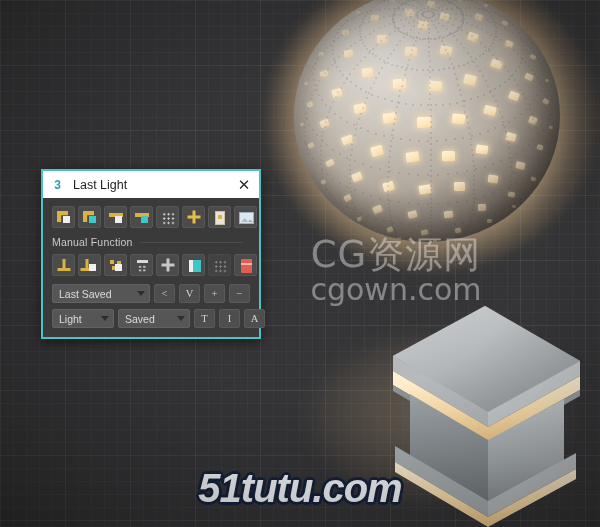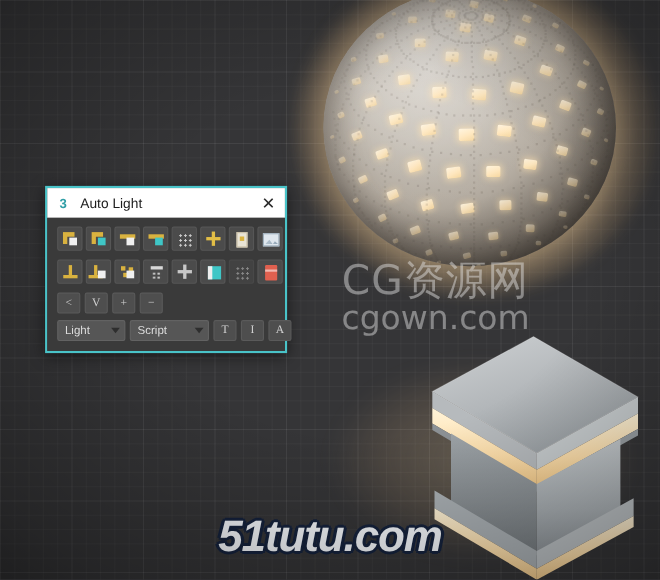--- a/index.html
+++ b/index.html
@@ -1496,21 +1496,21 @@
   </div>
 
   <div class="wm-51">51tutu.com</div>
 
   <div class="vignette"></div>
 
   <div class="dialog">
 
     <div class="titlebar">
       <div class="tb-icon">3</div>
-      <div class="tb-title">Auto Light</div>
+      <div class="tb-title">Last Light</div>
       <div class="tb-close">✕</div>
     </div>
 
     <div class="body">
 
 
       <div class="btn-row">
         <div class="ibtn">
           <span class="g-corner"></span>
           <span class="sq-w"></span>
@@ -1534,20 +1534,24 @@
           <span class="plus-y"></span>
         </div>
         <div class="ibtn">
           <span class="card-ic"></span>
         </div>
         <div class="ibtn">
           <span class="pic-ic"></span>
         </div>
       </div>
 
+      <div class="sect-head">
+        <div class="sect-title">Manual Function</div>
+        <div class="sect-rule"></div>
+      </div>
 
       <div class="btn-row">
         <div class="ibtn">
           <span class="lamp"></span>
         </div>
         <div class="ibtn">
           <span class="lamp lamp-s"></span>
           <span class="sq-w"></span>
         </div>
         <div class="ibtn">
@@ -1569,33 +1573,37 @@
         </div>
         <div class="ibtn dim">
           <span class="dots9"></span>
         </div>
         <div class="ibtn">
           <span class="del-ic"></span>
         </div>
       </div>
 
       <div class="ctl-row">
+        <div class="ddown dd-wide">
+          <span class="dd-label">Last Saved</span>
+          <span class="dd-caret"></span>
+        </div>
         <div class="sbtn">&lt;</div>
         <div class="sbtn">V</div>
         <div class="sbtn">+</div>
         <div class="sbtn">−</div>
       </div>
 
       <div class="ctl-row">
         <div class="ddown dd-half">
           <span class="dd-label">Light</span>
           <span class="dd-caret"></span>
         </div>
         <div class="ddown dd-half2">
-          <span class="dd-label">Script</span>
+          <span class="dd-label">Saved</span>
           <span class="dd-caret"></span>
         </div>
         <div class="sbtn">T</div>
         <div class="sbtn">I</div>
         <div class="sbtn">A</div>
       </div>
 
     </div>
   </div>
 

